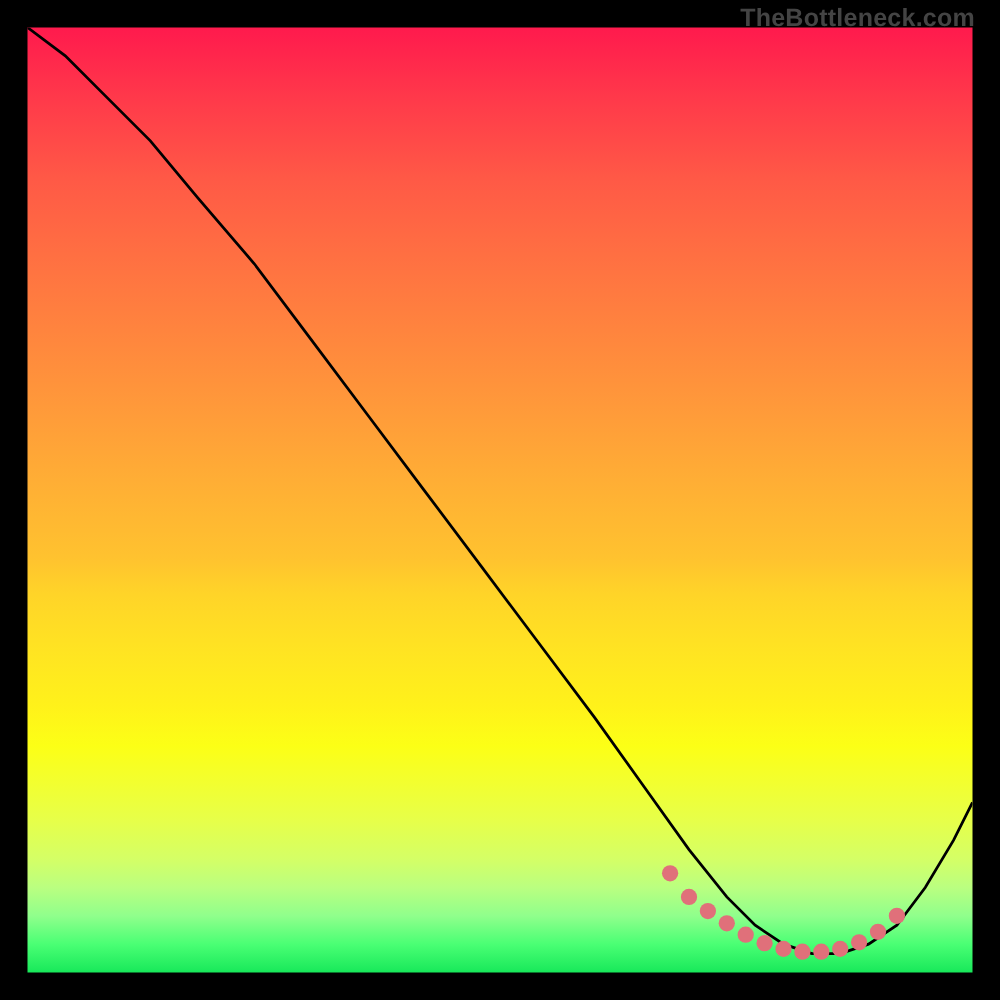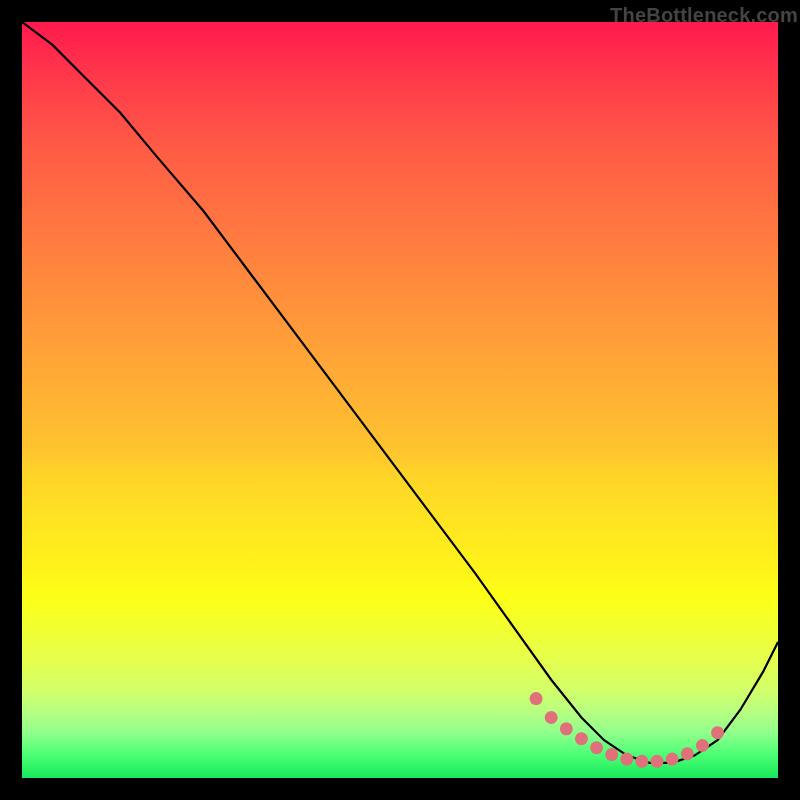--- a/index.html
+++ b/index.html
@@ -13,21 +13,21 @@
   }
   .frame {
     position: relative;
     width: 800px;
     height: 800px;
     background: #000;
   }
   .watermark {
     position: absolute;
     top: 4px;
-    right: 2px;
+    right: 20px;
     color: #444;
     font-size: 20px;
     font-weight: 600;
     letter-spacing: 0.2px;
     z-index: 10;
   }
   .plot-outer {
     position: absolute;
     left: 22px;
     top: 22px;

